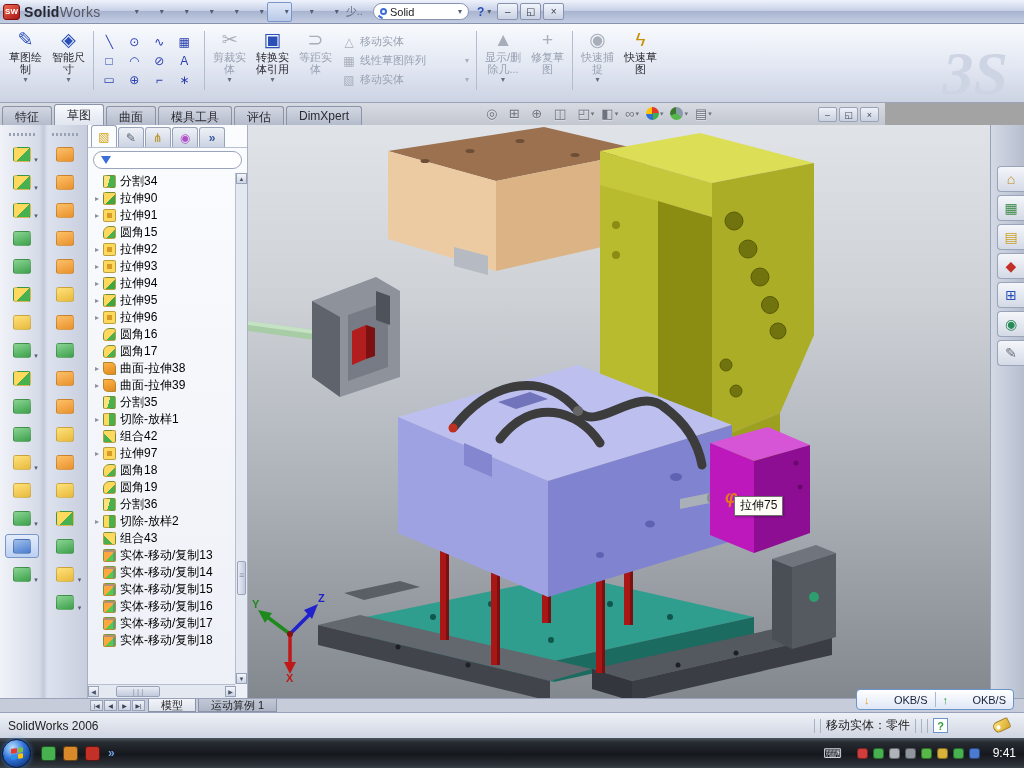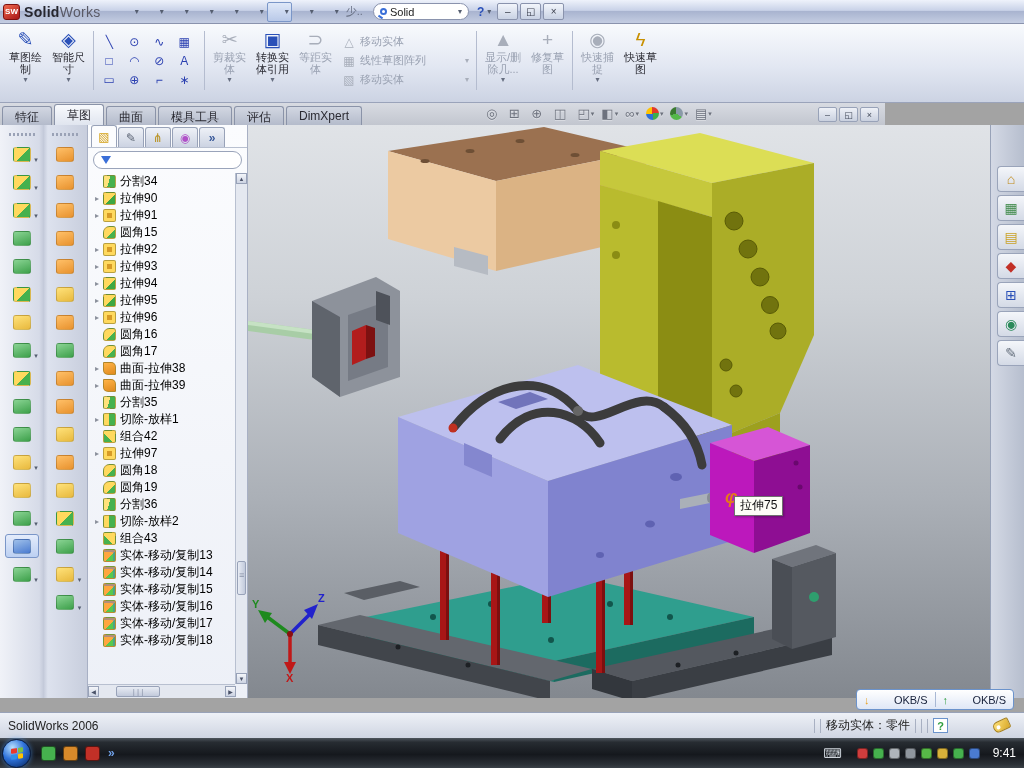--- a/index.html
+++ b/index.html
@@ -421,20 +421,21 @@
           <span class="cmdd v-true">▾</span>
         </div>
 
         <div class="cmbtn v-true v-rapid-sketch-button">
           <span class="glyph">ϟ</span>
           <span>快速草</span>
           <span>图</span>
           <span class="cmdd v-false">▾</span>
         </div>
       </div>
+    <div id="watermark">3S</div>
   </div>
 
   <div id="tabrow">
     <div style="display:flex;align-items:flex-end">
 
     <div class="rtab v-false">特征</div>
         <div class="rtab v-true">草图</div>
         <div class="rtab v-false">曲面</div>
         <div class="rtab v-false">模具工具</div>
         <div class="rtab v-false">评估</div>
@@ -1059,20 +1060,34 @@
 
       <div class="tpbtn">
         <span style="color: rgb(42, 138, 90);">◉</span>
       </div>
 
       <div class="tpbtn">
         <span style="color: rgb(102, 112, 126);">✎</span>
       </div>
     </div>
 
+  <div id="modeltabs">
+    <div id="mtnav">
+
+    <div class="mnb">|◀</div>
+        <div class="mnb">◀</div>
+        <div class="mnb">▶</div>
+        <div class="mnb">▶|</div>
+      </div>
+    <div style="display:flex">
+
+    <div class="mtab v-true">模型</div>
+        <div class="mtab v-false">运动算例 1</div>
+      </div>
+  </div>
 
   <div id="netmon">
     <div class="nm">
       <span class="ar down">↓</span>
       <span class="val">OKB/S</span>
     </div>
     <div id="nmsep"></div>
     <div class="nm">
       <span class="ar up">↑</span>
       <span class="val">OKB/S</span>

